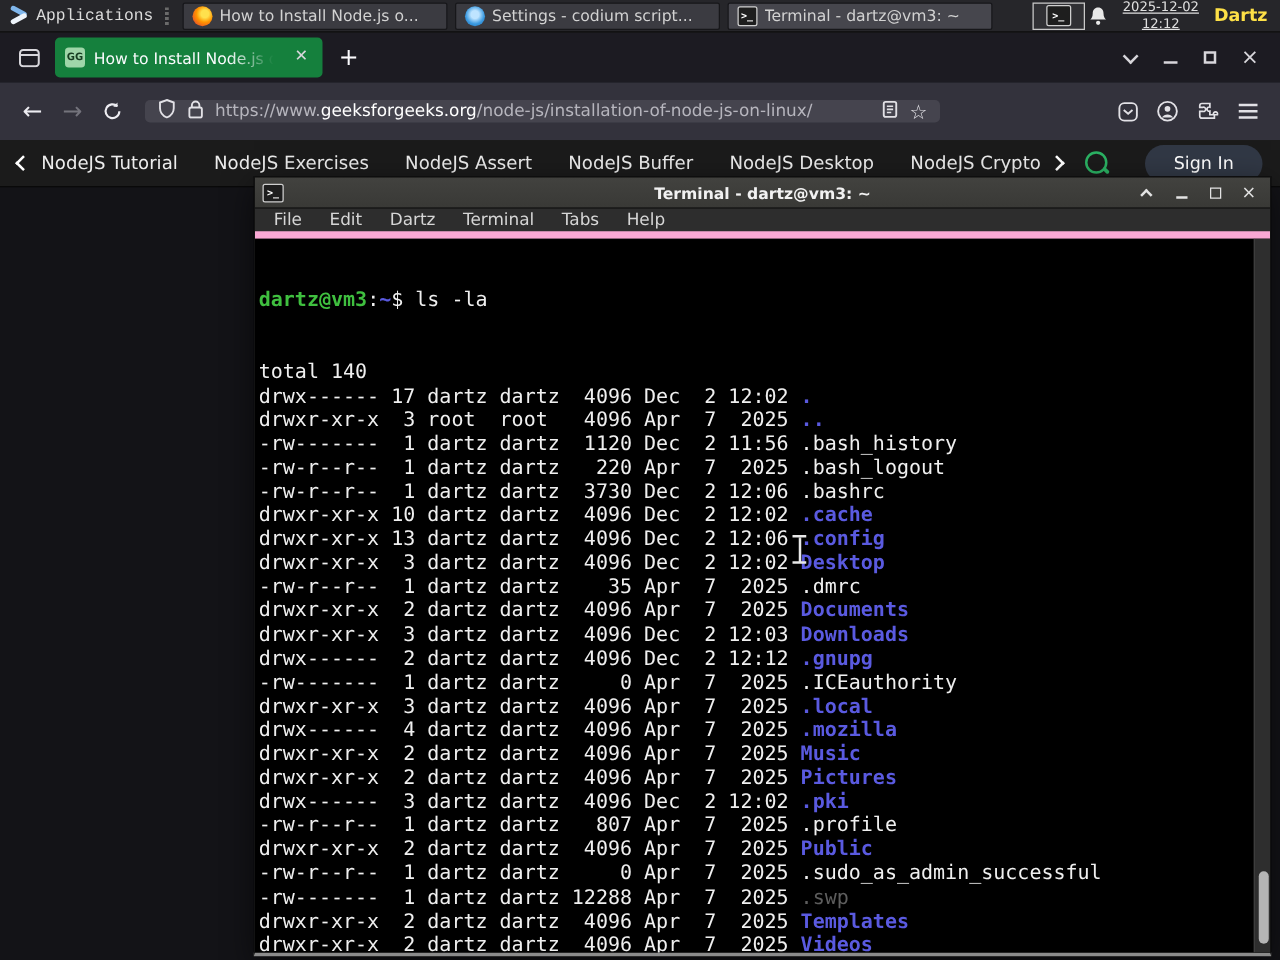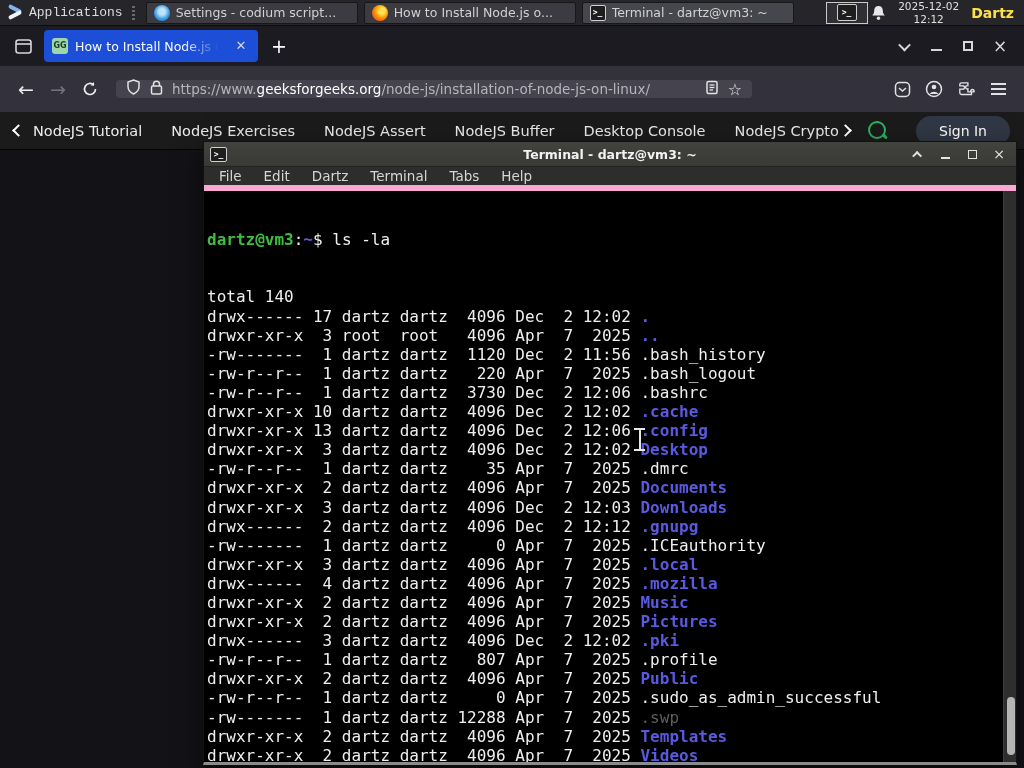--- a/index.html
+++ b/index.html
@@ -26,28 +26,28 @@
   .task-icon.firefox { background:radial-gradient(circle at 62% 38%, #ffe14d 0 22%, #ff9500 48%, #e3482d 85%); }
   .task-icon.vscodium { background:radial-gradient(circle at 50% 42%, #bfe4ff 0 26%, #3b9ae1 60%, #2674b4 95%); }
   .task-icon.terminal, .mini-term { border-radius:2px; background:#1e1e1e; border:1px solid #cfcfcf;
            color:#fff; font-family:"DejaVu Sans Mono", monospace; font-size:8px; line-height:13px;
            text-align:center; font-weight:bold; }
   .ws-switcher { width:42px; height:22px; margin-left:32px; border:1px solid #c9c9c9; background:#303034;
            display:flex; align-items:center; justify-content:center; }
   .ws-switcher .mini-term { width:20px; height:17px; font-size:8px; line-height:15px; }
   .panel-right { margin-left:auto; display:flex; align-items:center; gap:12px; padding-right:10px; }
   .bell-icon svg { display:block; }
-  .clock { text-align:center; font-size:10.5px; line-height:1.2; color:#e0e0e0; }
+  .clock { text-align:center; font-size:10.5px; line-height:1.2; color:#e0e0e0;text-decoration:underline; }
   .user-name { font-size:14px; color:#fde047;font-weight:bold; }
 
   
   .browser { position:absolute; left:0; top:26px; width:1024px; height:742px; background:#131317; }
   .tabbar { height:40px; background:#1c1b22; display:flex; align-items:center; padding:0 8px; }
   .fxview { width:30px; height:30px; display:flex; align-items:center; justify-content:center; border-radius:4px; }
-  .tab { width:214px; height:32px; background:#1d4ed8; border-radius:4px; margin-left:6px;
+  .tab { width:214px; height:32px; background:#15803d; border-radius:4px; margin-left:6px;
          display:flex; align-items:center; gap:7px; padding:4px 8px; }
   .favicon { width:16px; height:16px; border-radius:3px; background:#9fd6a9; color:#173d22;
          font-size:8px; font-weight:bold; text-align:center; line-height:16px; flex:0 0 16px; }
   .tab-title { flex:1; color:#fbfbfe; font-size:12.5px; white-space:nowrap; overflow:hidden;
          -webkit-mask-image:linear-gradient(90deg,#000 72%,transparent 96%);
          mask-image:linear-gradient(90deg,#000 72%,transparent 96%); }
   .tab-close { color:#d7d6db; font-size:13px; width:18px; height:18px; line-height:18px;
          text-align:center; border-radius:3px; }
   .newtab { width:30px; height:30px; margin-left:6px; color:#fbfbfe; font-size:19px;
          display:flex; align-items:center; justify-content:center; border-radius:4px; }
@@ -129,27 +129,27 @@
 <body>
 
 <div class="panel">
   <div class="app-btn">
     <span class="xf-logo"></span>
     <span>Applications</span>
   </div>
   <div class="panel-sep"></div>
   <div id="task-list" style="display:flex;align-items:center;">
   <div class="task-btn">
+    <span class="task-icon firefox"></span>
+    <span class="tlabel">How to Install Node.js o...</span>
+  </div>
+
+  <div class="task-btn">
     <span class="task-icon vscodium"></span>
     <span class="tlabel">Settings - codium script...</span>
-  </div>
-
-  <div class="task-btn">
-    <span class="task-icon firefox"></span>
-    <span class="tlabel">How to Install Node.js o...</span>
   </div>
 
   <div class="task-btn active">
     <span class="task-icon terminal">&gt;_</span>
     <span class="tlabel">Terminal - dartz@vm3: ~</span>
   </div>
 </div>
   <div class="ws-switcher">
     <span class="mini-term">&gt;_</span>
   </div>
@@ -258,21 +258,21 @@
     <span class="gchev"></span>
     <div id="gfg-links" style="display:flex;align-items:flex-end;overflow:hidden;">
   <span class="gfg-link">NodeJS Tutorial</span>
 
   <span class="gfg-link">NodeJS Exercises</span>
 
   <span class="gfg-link">NodeJS Assert</span>
 
   <span class="gfg-link">NodeJS Buffer</span>
 
-  <span class="gfg-link">Desktop Console</span>
+  <span class="gfg-link">NodeJS Desktop</span>
 
   <span class="gfg-link">NodeJS Crypto</span>
 
   <span class="gfg-link truncated">Node</span>
 </div>
     <span class="gchev right"></span>
     <span class="search-mag"></span>
     <span class="signin">Sign In</span>
   </div>
 

